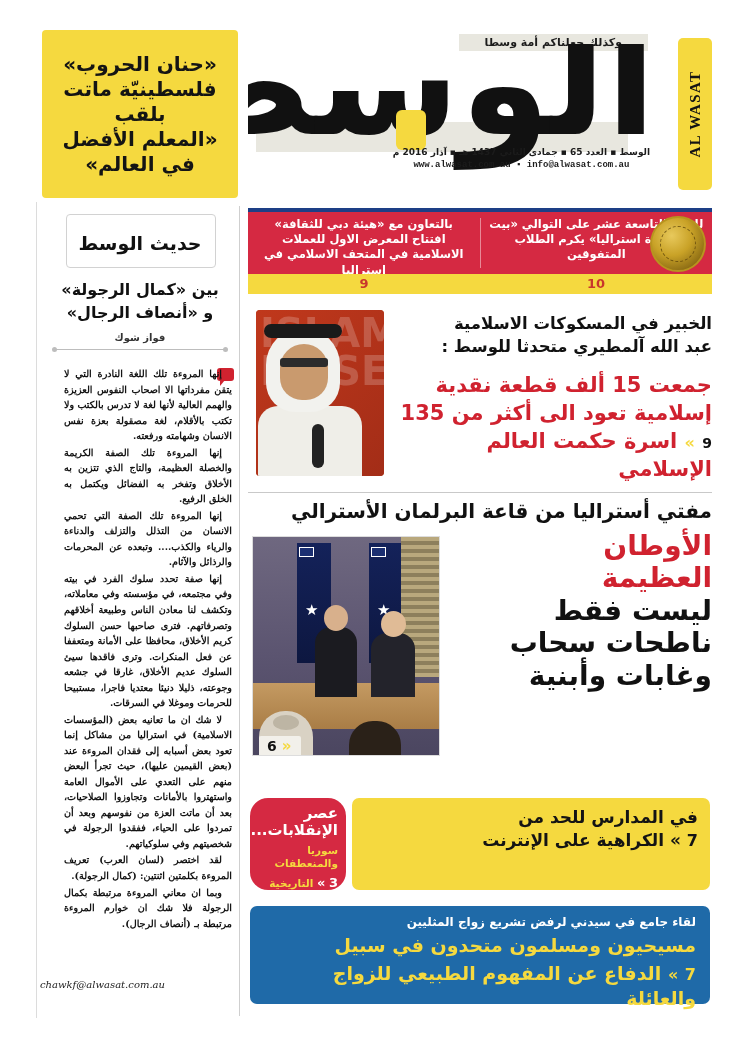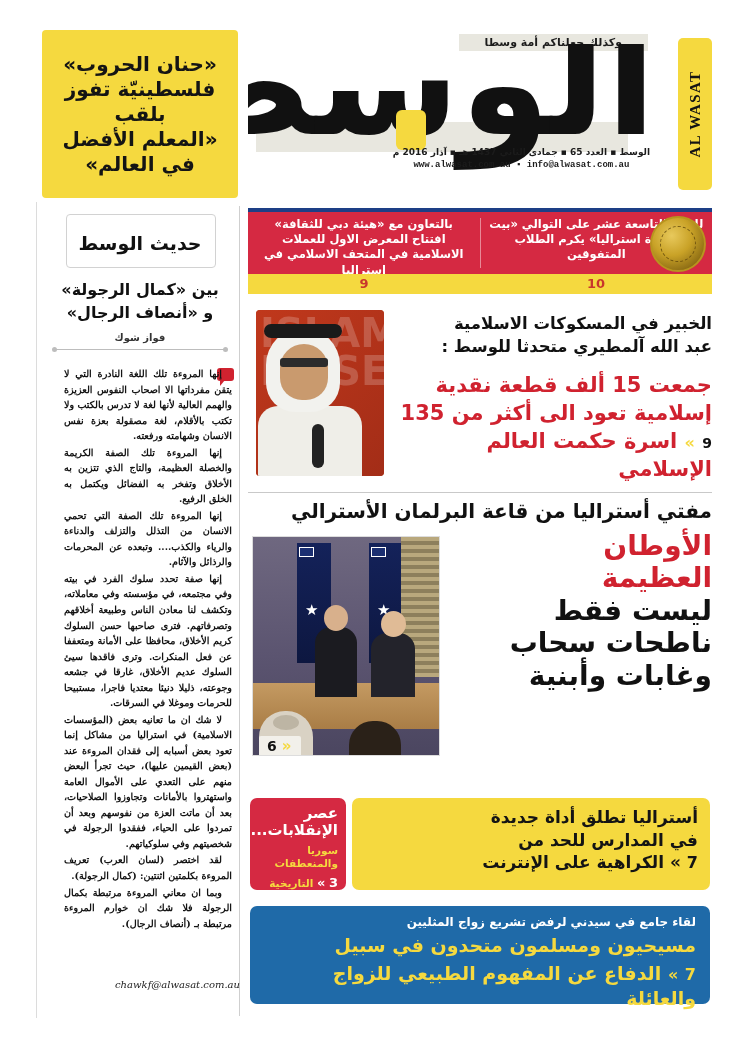--- a/index.html
+++ b/index.html
@@ -201,21 +201,21 @@
     position:absolute;left:352px;top:798px;width:358px;height:92px;
     background:#f5d93f;border-radius:7px;box-sizing:border-box;padding:8px 12px 6px 12px;
     text-align:right;
   }
   .box-yellow .t{font-size:17px;font-weight:bold;line-height:1.33;color:#141414;}
   .box-yellow .pg{font-size:16px;font-weight:bold;color:#141414;}
   .box-yellow .chev{font-size:17px;font-weight:bold;color:#141414;}
 
   .box-red{
     position:absolute;left:250px;top:798px;width:96px;height:92px;
-    background:#d52942;border-radius:7px;box-sizing:border-box;padding:7px 8px 6px 8px;
+    background:#d52942;border-radius:18px;box-sizing:border-box;padding:7px 8px 6px 8px;
     text-align:right;
   }
   .box-red .t1{font-size:15px;font-weight:bold;color:#fff;line-height:1.15;}
   .box-red .t2{font-size:10.5px;font-weight:bold;color:#f5d93f;line-height:1.3;margin-top:4px;}
   .box-red .pg{font-size:13px;font-weight:bold;color:#fff;}
   .box-red .chev{color:#fff;font-size:13px;}
 
   .box-blue{
     position:absolute;left:250px;top:906px;width:460px;height:98px;
     background:#1f6aa8;border-radius:7px;box-sizing:border-box;padding:8px 14px 6px 14px;
@@ -267,38 +267,38 @@
   .op-body p{margin:0 0 1px 16px;text-indent:10px;}
   .op-quotemark{
     position:absolute;right:6px;top:162px;width:17px;height:13px;background:#d0222f;
     border-radius:3px;
   }
   .op-quotemark::after{
     content:"";position:absolute;left:3px;bottom:-5px;border-width:6px 5px 0 0;
     border-style:solid;border-color:#d0222f transparent transparent transparent;
   }
   .op-email{
-    position:absolute;left:0;bottom:26px;width:200px;text-align:right;
+    position:absolute;left:0;bottom:26px;width:200px;text-align:left;
     font-size:10px;font-style:italic;color:#222;direction:ltr;
     font-family:"DejaVu Serif","Liberation Serif",serif;
   }
 
   .edge-left{position:absolute;left:36px;top:202px;width:1px;height:816px;background:#dcdcdc;}
 </style>
 </head>
 <body>
 
 <div class="page">
 
   <div class="topbar">
 
     <div class="promo-box">
       <div class="ptxt">
         <div>«حنان الحروب»</div>
-        <div>فلسطينيّة تفوز بلقب</div>
+        <div>فلسطينيّة ماتت بلقب</div>
         <div>«المعلم الأفضل</div>
         <div>في العالم»</div>
       </div>
     </div>
 
     <div class="masthead">
       <div class="basmala">وكذلك جعلناكم أمة وسطا</div>
       <div class="logo-wrap">
         <div class="logo-base"></div>
         <div class="logo-ar">الوسط</div>
@@ -378,21 +378,20 @@
     <div class="mhead">
       <div class="ln red">الأوطان</div>
       <div class="ln red">العظيمة</div>
       <div class="ln">ليست فقط</div>
       <div class="ln">ناطحات سحاب</div>
       <div class="ln">وغابات وأبنية</div>
     </div>
   </div>
 
   <div class="box-yellow">
-    <div class="t">أستراليا تطلق أداة جديدة</div>
     <div class="t">في المدارس للحد من</div>
     <div class="t">
       <span class="pg">7</span>
       <span class="chev">»</span>
       <span>الكراهية على الإنترنت</span>
     </div>
   </div>
 
   <div class="box-red">
     <div class="t1">عصر الإنقلابات...</div>

